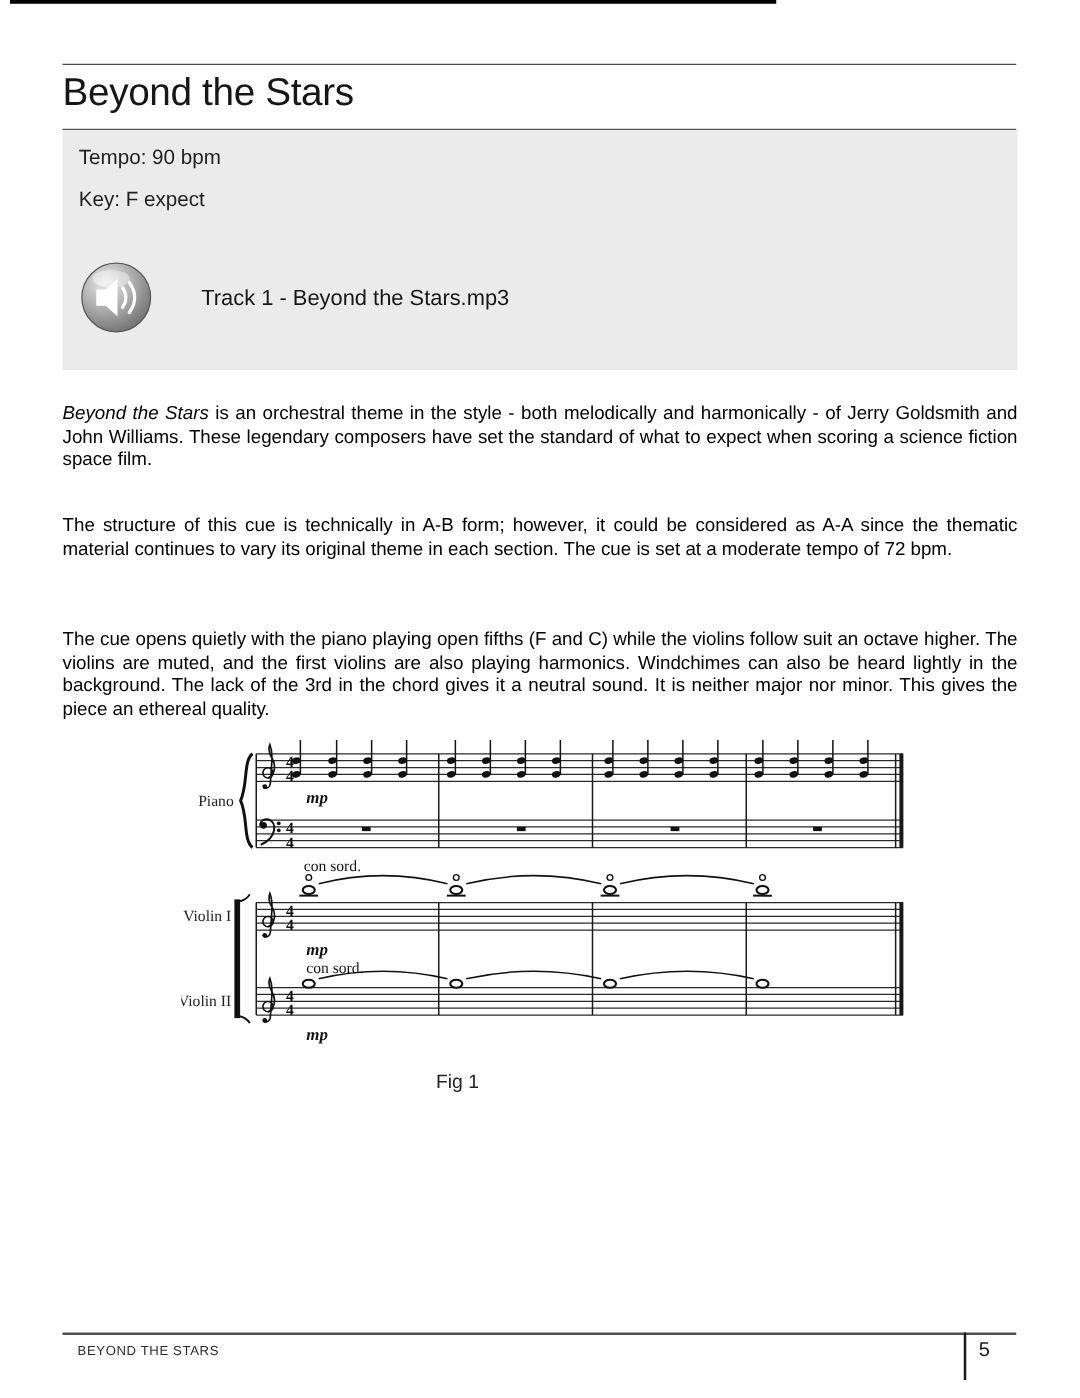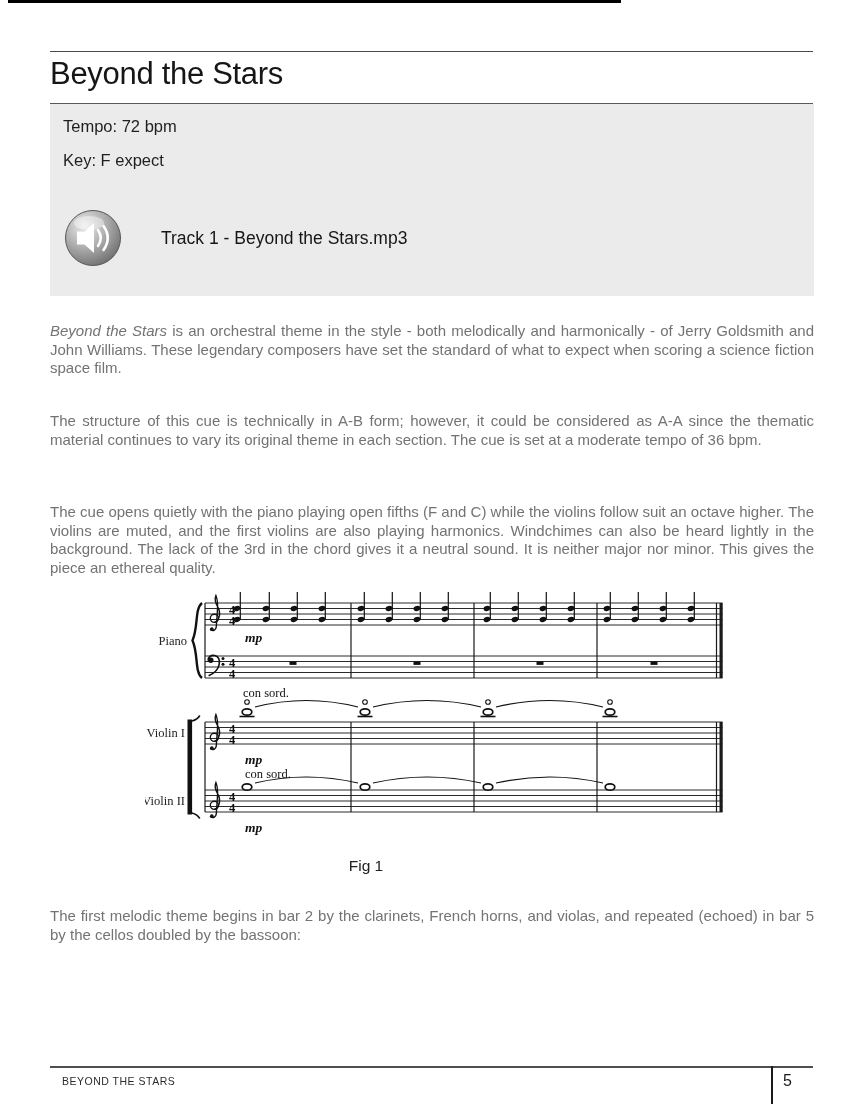--- a/index.html
+++ b/index.html
@@ -7,42 +7,42 @@
     position:relative;width:864px;height:1118px;background:#ffffff;overflow:hidden;
     font-family:"Liberation Sans",sans-serif;color:#1c1c1c;
   }
   .abs{position:absolute;}
   .topline{left:8px;top:0;width:613px;height:3px;background:#000;}
   .rule{background:#4a4a4a;height:1px;}
   .title{left:50px;top:56px;font-size:31px;font-weight:400;letter-spacing:-0.3px;color:#161616;}
   .infobox{left:50px;top:104px;width:764px;height:192px;background:#ebebeb;}
   .infotext{font-size:16.5px;color:#1f1f1f;}
   .tracktext{font-size:17.5px;color:#161616;}
-  .para{left:50px;width:764px;font-size:15px;line-height:18.5px;text-align:justify;color:#737373;}
+  .para{left:50px;width:764px;font-size:15px;line-height:18.5px;text-align:justify;color:#000000;}
   .ital{font-style:italic;}
   .caption{left:0;top:857px;width:732px;text-align:center;font-size:15.5px;color:#222;}
   .f-small{left:62px;top:1075px;font-size:10.5px;letter-spacing:0.5px;color:#2c2c2c;}
   .f-rule{left:50px;top:1066px;width:763px;height:2px;background:#4f4f4f;}
   .f-vline{left:771px;top:1066px;width:2px;height:38px;background:#1a1a1a;}
   .f-num{left:783px;top:1072px;font-size:16px;color:#1a1a1a;}
   .mus-serif{font-family:"Liberation Serif",serif;}
 </style>
 </head>
 <body>
 
 <div class="page">
 
   <div class="abs topline"></div>
 
   <div class="abs rule" style="left:50px;top:51px;width:763px;"></div>
   <div class="abs title">Beyond the Stars</div>
   <div class="abs rule" style="left:50px;top:103px;width:763px;background:#585858;"></div>
 
   <div class="abs infobox">
-    <div class="abs infotext" style="left:13px;top:13px;">Tempo: 72 bpm</div>
+    <div class="abs infotext" style="left:13px;top:13px;">Tempo: 90 bpm</div>
     <div class="abs infotext" style="left:13px;top:47px;">Key: F expect</div>
 
     <svg class="abs" style="left:14px;top:105px;" width="58" height="58" viewBox="0 0 58 58">
       <defs>
         <radialGradient id="ball" cx="35%" cy="28%" r="80%">
           <stop offset="0%" stop-color="#ececec"></stop>
           <stop offset="45%" stop-color="#b3b3b3"></stop>
           <stop offset="100%" stop-color="#6c6c6c"></stop>
         </radialGradient>
       </defs>
@@ -50,21 +50,21 @@
       <ellipse cx="25" cy="14" rx="15" ry="7" fill="#ffffff" opacity="0.4"></ellipse>
       <path d="M 13 22.5 h 7.5 l 9.5 -8.5 v 30 l -9.5 -8.5 h -7.5 z" fill="#ffffff"></path>
       <path d="M 34 21 q 5.5 8 0 16" stroke="#ffffff" stroke-width="2.6" fill="none" stroke-linecap="round"></path>
       <path d="M 39.5 17 q 8.5 12 0 24" stroke="#ffffff" stroke-width="2.6" fill="none" stroke-linecap="round"></path>
     </svg>
     <div class="abs tracktext" style="left:83px;top:124px;margin-left:28px;">Track 1 - Beyond the Stars.mp3</div>
   </div>
 
   <p class="abs para" style="top:322px;margin:0;"><span class="ital">Beyond the Stars</span><span> is an orchestral theme in the style - both melodically and harmonically - of Jerry Goldsmith and John Williams. These legendary composers have set the standard of what to expect when scoring a sci­ence fiction space film.</span></p>
 
-  <p class="abs para" style="top:412px;margin:0;">The structure of this cue is technically in A-B form; however, it could be considered as A-A since the the­matic material continues to vary its original theme in each section. The cue is set at a moderate tempo of 36 bpm.</p>
+  <p class="abs para" style="top:412px;margin:0;">The structure of this cue is technically in A-B form; however, it could be considered as A-A since the the­matic material continues to vary its original theme in each section. The cue is set at a moderate tempo of 72 bpm.</p>
 
   <p class="abs para" style="top:503px;margin:0;">The cue opens quietly with the piano playing open fifths (F and C) while the violins follow suit an octave higher. The violins are muted, and the first violins are also playing harmonics. Windchimes can also be heard lightly in the background. The lack of the 3rd in the chord gives it a neutral sound. It is neither major nor minor. This gives the piece an ethereal quality.</p>
 
   <svg class="abs" style="left:145px;top:588px;" width="585" height="262" viewBox="0 0 585 262">
     <defs>
 
       <g id="qp" fill="#111">
         <ellipse cx="0" cy="0" rx="3.5" ry="2.5" transform="rotate(-15)"></ellipse>
         <ellipse cx="0" cy="11" rx="3.5" ry="2.5" transform="rotate(-15 0 11)"></ellipse>
         <rect x="2.7" y="-16.5" width="1.2" height="28"></rect>
@@ -219,20 +219,19 @@
       <text x="98" y="109" font-size="12.5">con sord.</text>
       <text x="100" y="190" font-size="12.5">con sord.</text>
       <text x="100" y="54" font-size="13.5" font-weight="bold" font-style="italic">mp</text>
       <text x="100" y="176" font-size="13.5" font-weight="bold" font-style="italic">mp</text>
       <text x="100" y="244" font-size="13.5" font-weight="bold" font-style="italic">mp</text>
     </g>
   </svg>
 
   <div class="abs caption">Fig 1</div>
 
-  <p class="abs para" style="top:907px;margin:0;">The first melodic theme begins in bar 2 by the clarinets, French horns, and violas, and repeated (echoed) in bar 5 by the cellos doubled by the bassoon:</p>
 
   <div class="abs f-rule"></div>
   <div class="abs f-small">BEYOND THE STARS</div>
   <div class="abs f-vline"></div>
   <div class="abs f-num">5</div>
 
 </div>
 
 </body></html>

